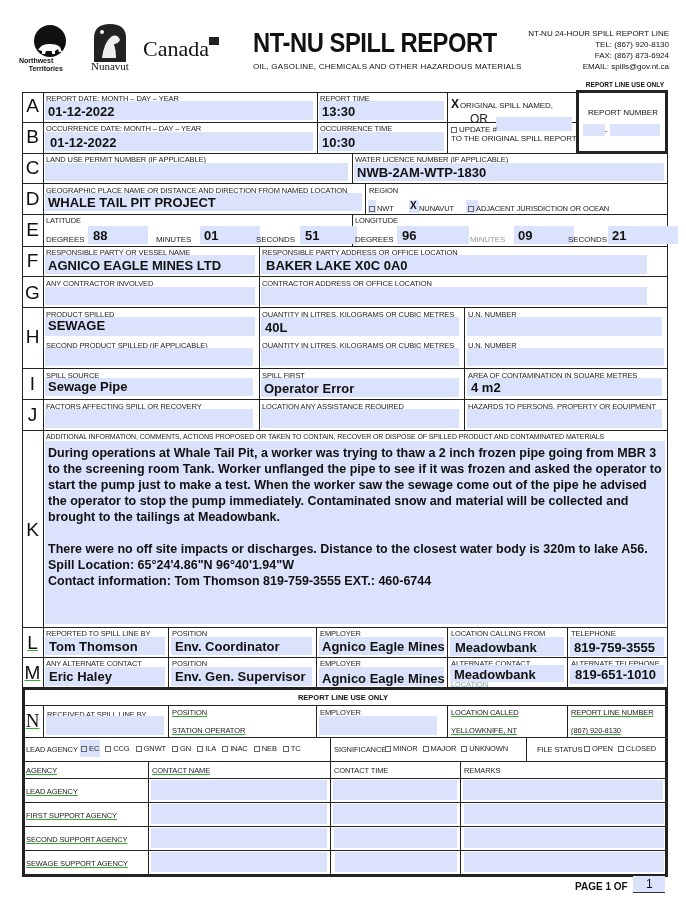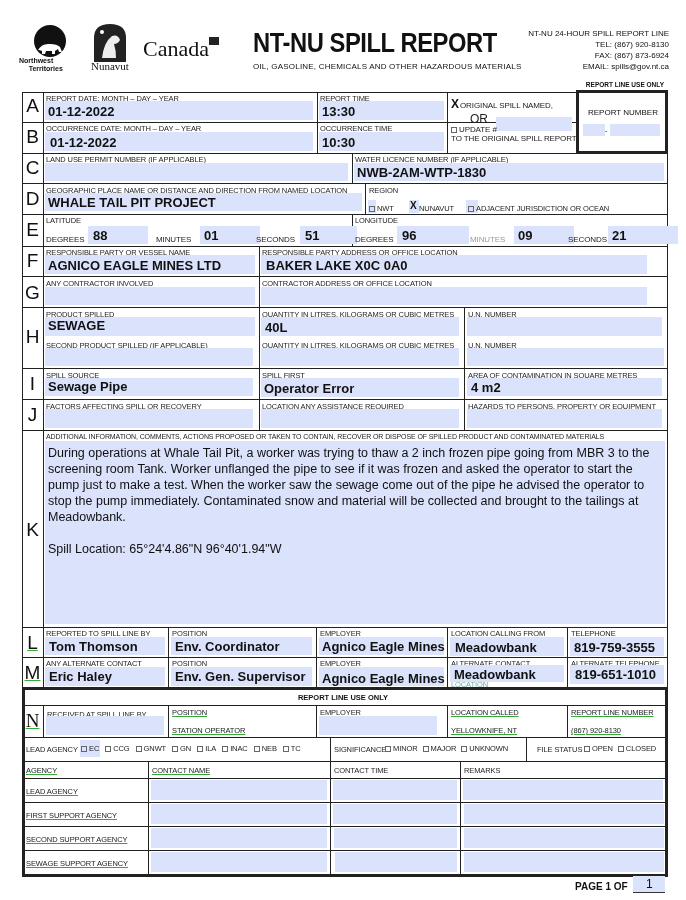--- a/index.html
+++ b/index.html
@@ -196,24 +196,26 @@
 <div class="lbl" style="left:46px;top:402px">FACTORS AFFECTING SPILL OR RECOVERY</div>
 <div class="fld" style="left:45px;top:409px;width:208px;height:19px"></div>
 <div class="lbl" style="left:262px;top:402px">LOCATION ANY ASSISTANCE REQUIRED</div>
 <div class="fld" style="left:261px;top:409px;width:198px;height:19px"></div>
 <div class="lbl" style="left:468px;top:402px">HAZARDS TO PERSONS, PROPERTY OR EQUIPMENT</div>
 <div class="fld" style="left:467px;top:409px;width:195px;height:19px"></div>
 
 <div class="row-letter" style="top:519px">K</div>
 <div class="lbl" style="left:46px;top:433px;font-size:7px">ADDITIONAL INFORMATION, COMMENTS, ACTIONS PROPOSED OR TAKEN TO CONTAIN, RECOVER OR DISPOSE OF SPILLED PRODUCT AND CONTAMINATED MATERIALS</div>
 <div class="fld" style="left:45px;top:441px;width:620px;height:183px"></div>
-<div class="abs" style="left:48px;top:445px;width:614px;font-size:12.5px;font-weight:normal;line-height:16px;color:#111">
+<div class="abs" style="left:48px;top:445px;width:614px;font-size:12.5px;font-weight:bold;line-height:16px;color:#111">
   <p>During operations at Whale Tail Pit, a worker was trying to thaw a 2 inch frozen pipe going from MBR 3 to the screening room Tank.  Worker unflanged the pipe to see if it was frozen and asked the operator to start the pump just to make a test. When the worker saw the sewage come out of the pipe he advised the operator to stop the pump immediately.  Contaminated snow and material will be collected and brought to the tailings at Meadowbank.</p>
   <p style="height:16px"></p>
+  <p>There were no off site impacts or discharges.  Distance to the closest water body is 320m to lake A56.</p>
   <p>Spill Location:  65°24'4.86"N  96°40'1.94"W</p>
+  <p>Contact information: Tom Thomson 819-759-3555 EXT.: 460-6744</p>
 </div>
 
 <div class="row-letter u" style="top:632px">L</div>
 <div class="lbl u" style="left:46px;top:629px">REPORTED TO SPILL LINE BY</div>
 <div class="fld" style="left:45px;top:637px;width:120px;height:18px"></div>
 <div class="val" style="left:49px;top:639px">Tom Thomson</div>
 <div class="lbl u" style="left:172px;top:629px">POSITION</div>
 <div class="fld" style="left:171px;top:637px;width:141px;height:18px"></div>
 <div class="val" style="left:175px;top:639px">Env. Coordinator</div>
 <div class="lbl u" style="left:320px;top:629px">EMPLOYER</div>

